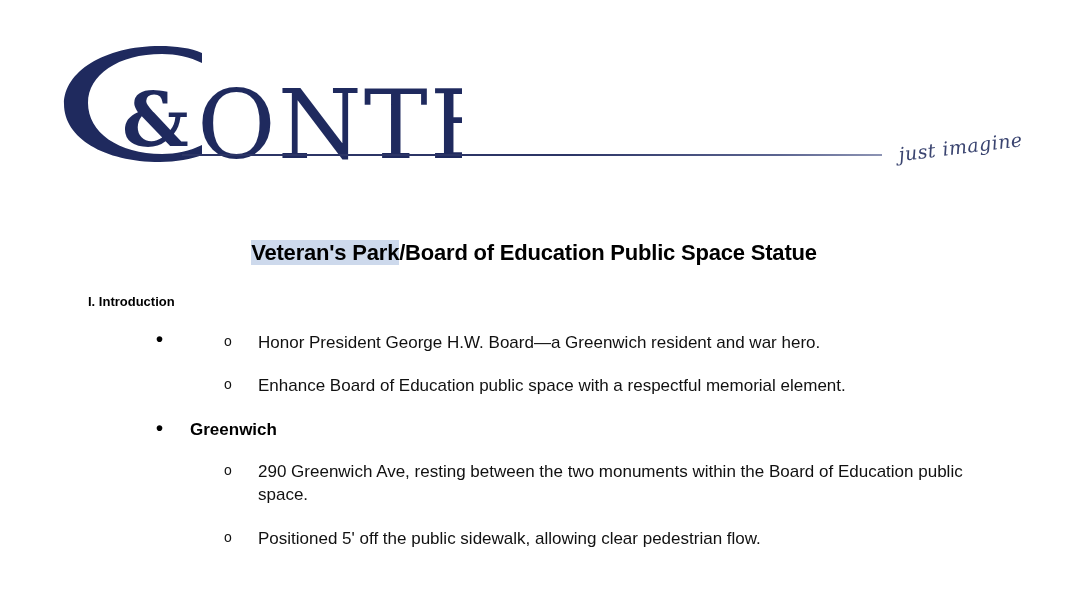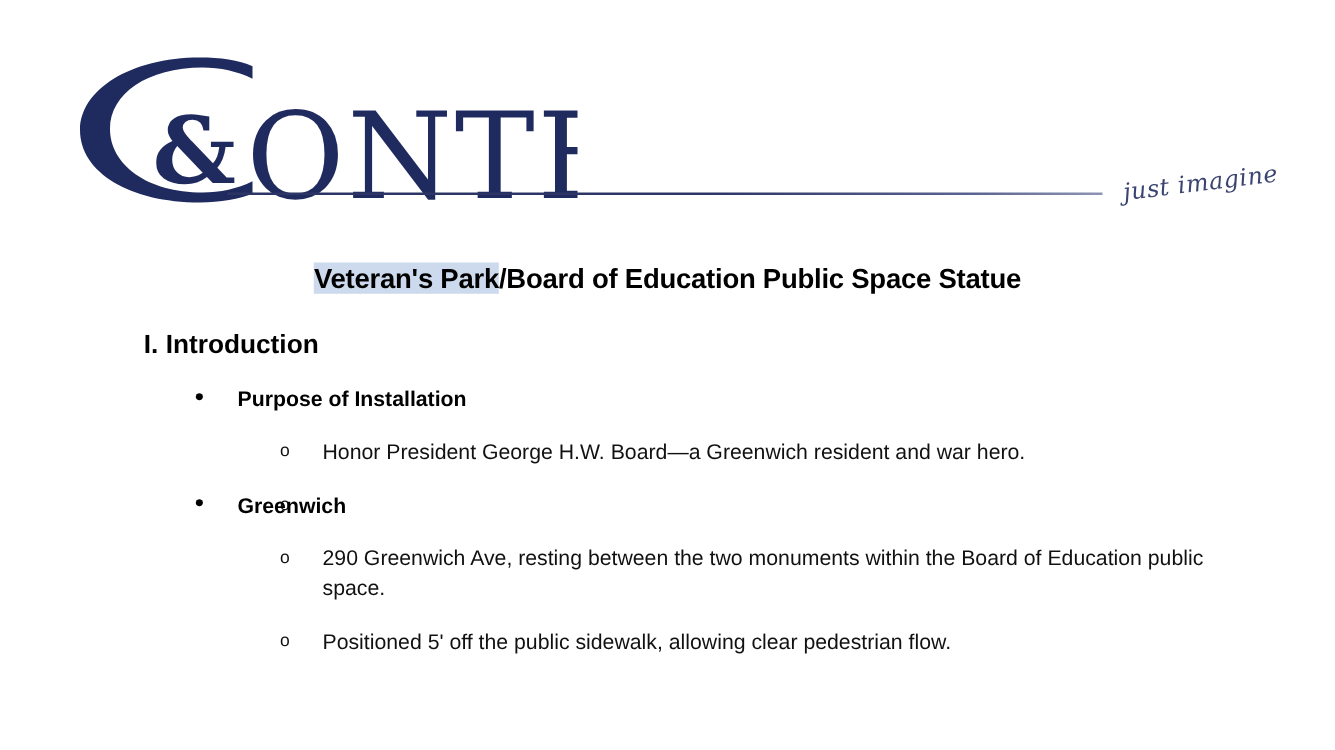--- a/index.html
+++ b/index.html
@@ -54,31 +54,31 @@
   }
 
   
   .doc {
     padding: 0 40px;
   }
   .doc-title {
     text-align: center;
     font-size: 22px;
     font-weight: bold;
-    margin: 20px 0 0 0;
+    margin: 50px 0 0 0;
     letter-spacing: -0.2px;
     color: #000000;
   }
   .doc-title .hl {
     background: #cdd9ec;
   }
   .section-heading {
-    font-size: 21px;
+    font-size: 13px;
     font-weight: bold;
-    margin: 28px 0 0 75px;
+    margin: 28px 0 0 48px;
     color: #000000;
   }
   ul.level1 {
     list-style: none;
     margin: 0;
     padding: 0;
   }
   ul.level1 > li {
     position: relative;
     margin: 22px 0 0 150px;
@@ -142,28 +142,28 @@
 <div class="doc">
 
   <div class="doc-title"><span class="hl">Veteran's Park</span><span>/Board of Education Public Space Statue</span></div>
 
   <div class="section-heading">I. Introduction</div>
 
   <ul class="level1">
 
     <li>
       <span class="bullet">•</span>
-      <span>Purpose of Installation</span>
       <ul class="level2">
         <li>
           <span class="bullet-o">o</span>
           <span>Honor President George H.W. Board—a Greenwich resident and war hero.</span>
         </li>
         <li>
           <span class="bullet-o">o</span>
+          <span>Enhance Board of Education public space with a respectful memorial element.</span>
         </li>
       </ul>
     </li>
 
     <li>
       <span class="bullet">•</span>
       <span>Greenwich</span>
       <ul class="level2">
         <li>
           <span class="bullet-o">o</span>

